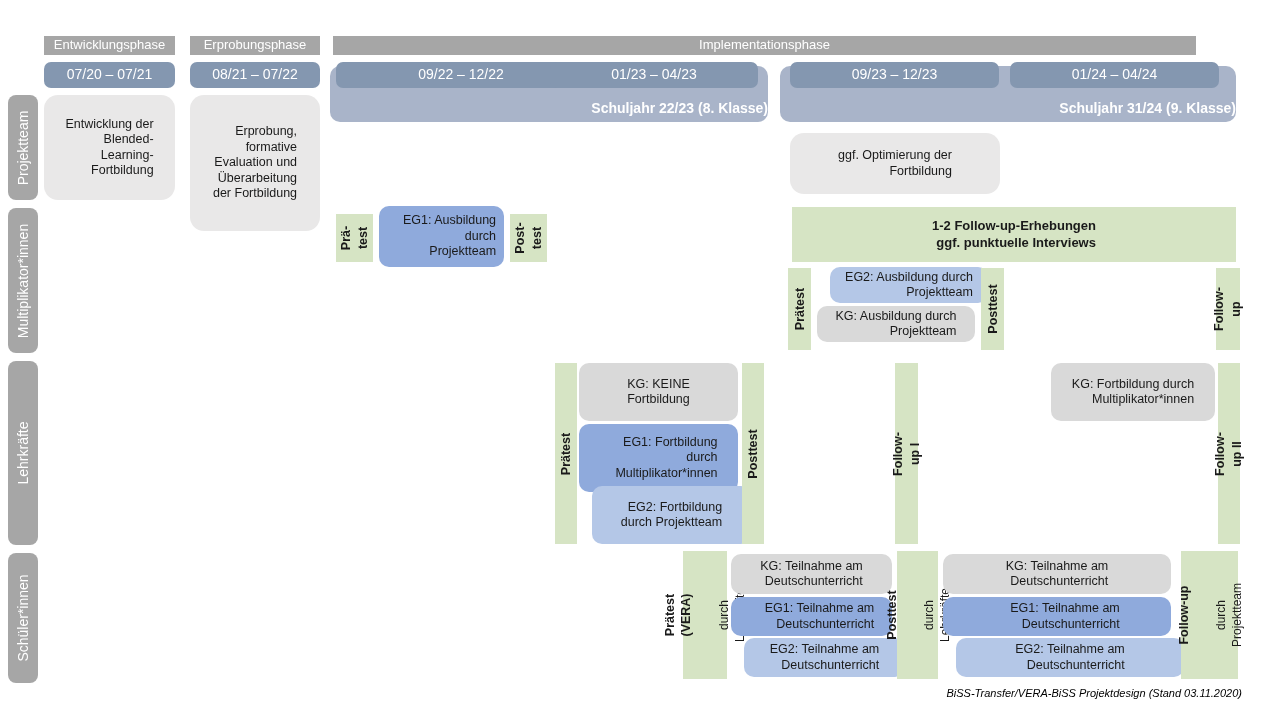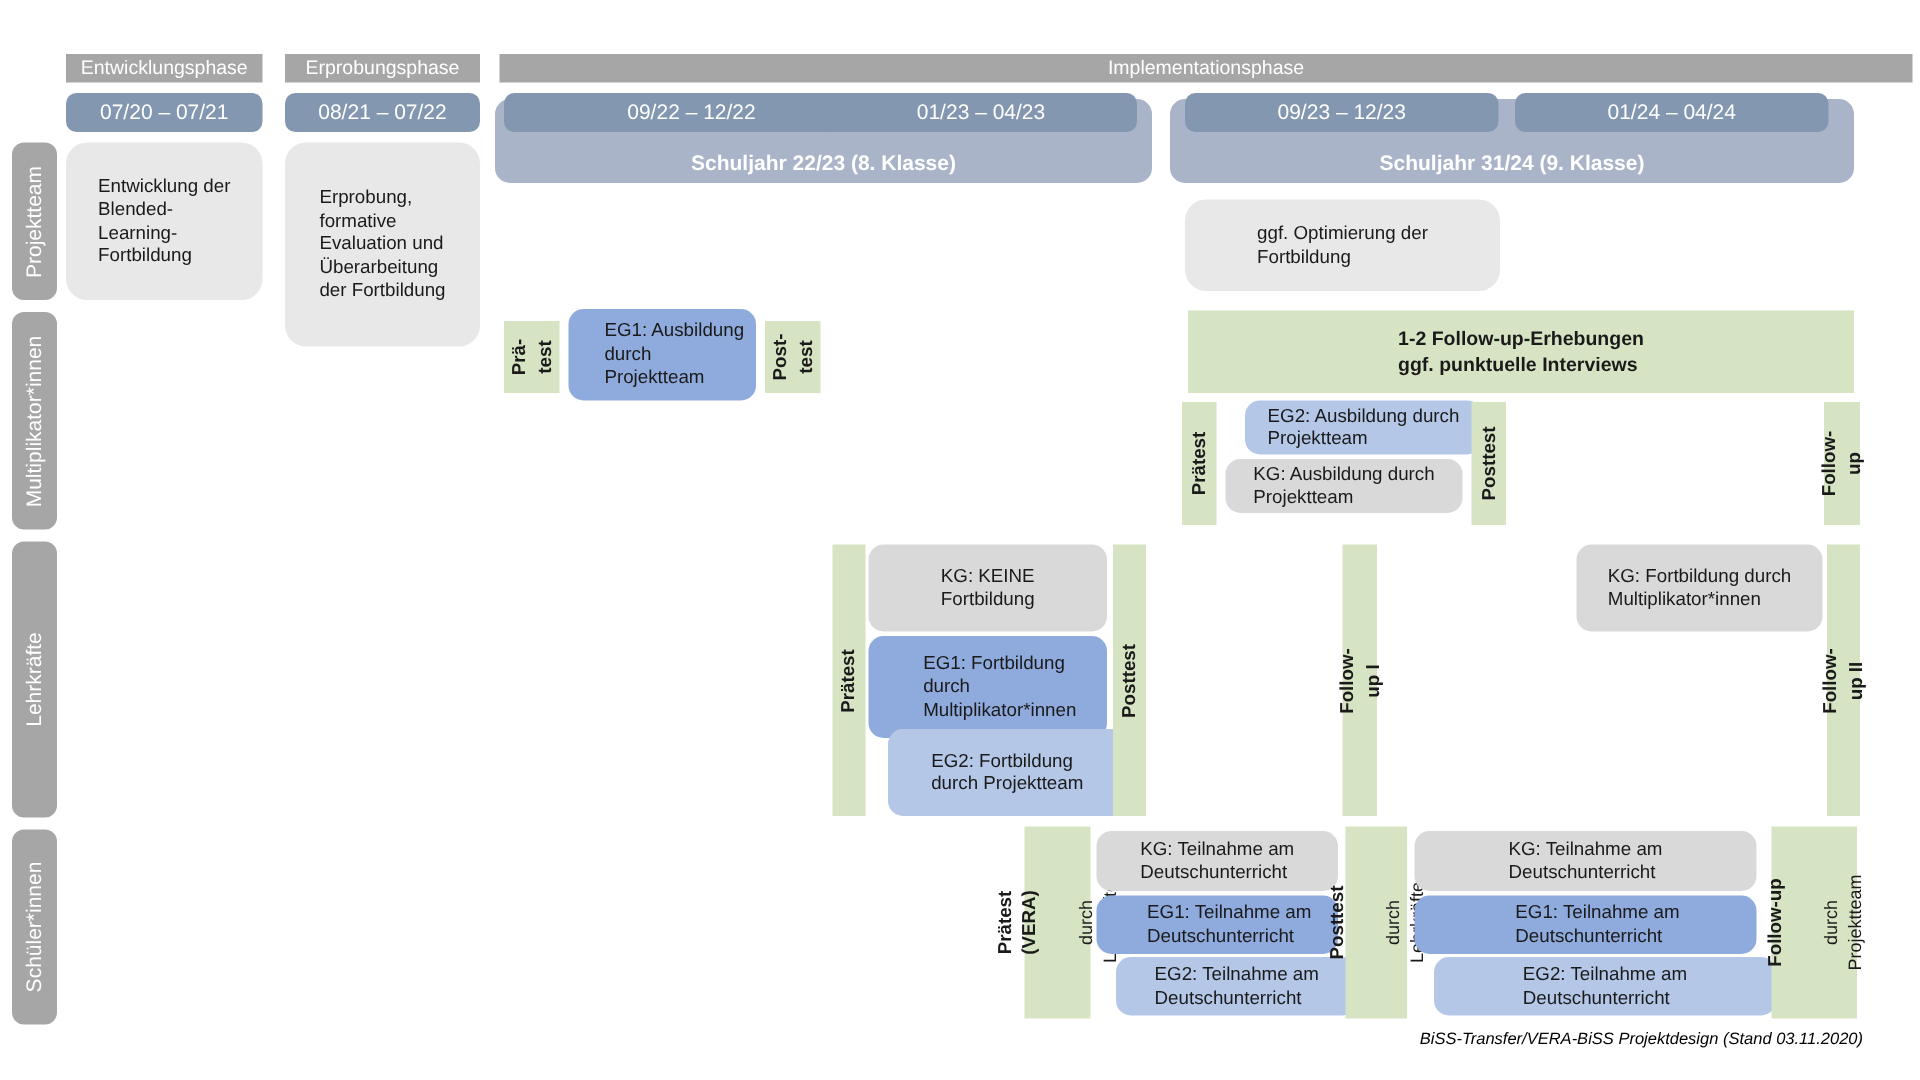--- a/index.html
+++ b/index.html
@@ -4,33 +4,33 @@
 <style>
   html,body{margin:0;padding:0;background:#fff;}
   #stage{
     position:relative;width:1280px;height:720px;background:#fff;overflow:hidden;
     font-family:"Liberation Sans",sans-serif;color:var(--textDark);
   }
   
   .box{
     position:absolute;box-sizing:border-box;
     display:flex;align-items:center;justify-content:center;
-    text-align:left;white-space:pre-line;
+    text-align:right;white-space:pre-line;
     font-size:12.5px;line-height:1.24;color:var(--textDark);
     padding:2px 4px;
   }
   .r7{border-radius:7px;}
   .r10{border-radius:10px;}
   .r14{border-radius:14px;}
   .white{color:var(--textLight);}
   .phasebar{background:var(--phaseBar);font-size:13px;}
   .datebar{background:var(--dateBar);font-size:14px;}
   .yearbar{
     position:absolute;box-sizing:border-box;background:var(--yearBar);border-radius:10px;
-    display:flex;align-items:flex-end;justify-content:center;
+    display:flex;align-items:flex-end;justify-content:flex-end;
     padding-bottom:6px;font-size:14px;font-weight:bold;color:var(--textLight);
   }
   .lightbox{background:var(--lightBox);}
   .kg{background:var(--kgBox);}
   .eg1{background:var(--eg1Box);padding-left:20px;}
   .eg2{background:var(--eg2Box);margin-left:13px;}
   .greenbg{background:var(--greenBox);}
   .greenbar{font-size:13px;font-weight:bold;}
   
   .vbox{position:absolute;box-sizing:border-box;}
@@ -48,21 +48,21 @@
     font-size:11px;font-style:italic;color:#000;
   }
 </style>
 </head>
 <body>
 
 <div id="stage">
 
   <div class="box phasebar white" style="left:44px;top:36px;width:131px;height:19px;">Entwicklungsphase</div>
   <div class="box phasebar white" style="left:190px;top:36px;width:130px;height:19px;">Erprobungsphase</div>
-  <div class="box phasebar white" style="left:333px;top:36px;width:942px;height:19px;">Implementationsphase</div>
+  <div class="box phasebar white" style="left:333px;top:36px;width:863px;height:19px;">Implementationsphase</div>
 
   <div class="yearbar" style="left:330px;top:66px;width:438px;height:56px;">
     <span>Schuljahr 22/23 (8. Klasse)</span>
   </div>
   <div class="yearbar" style="left:780px;top:66px;width:456px;height:56px;">
     <span>Schuljahr 31/24 (9. Klasse)</span>
   </div>
 
   <div class="box datebar white r7" style="left:44px;top:62px;width:131px;height:26px;">07/20 – 07/21</div>
   <div class="box datebar white r7" style="left:190px;top:62px;width:130px;height:26px;">08/21 – 07/22</div>

